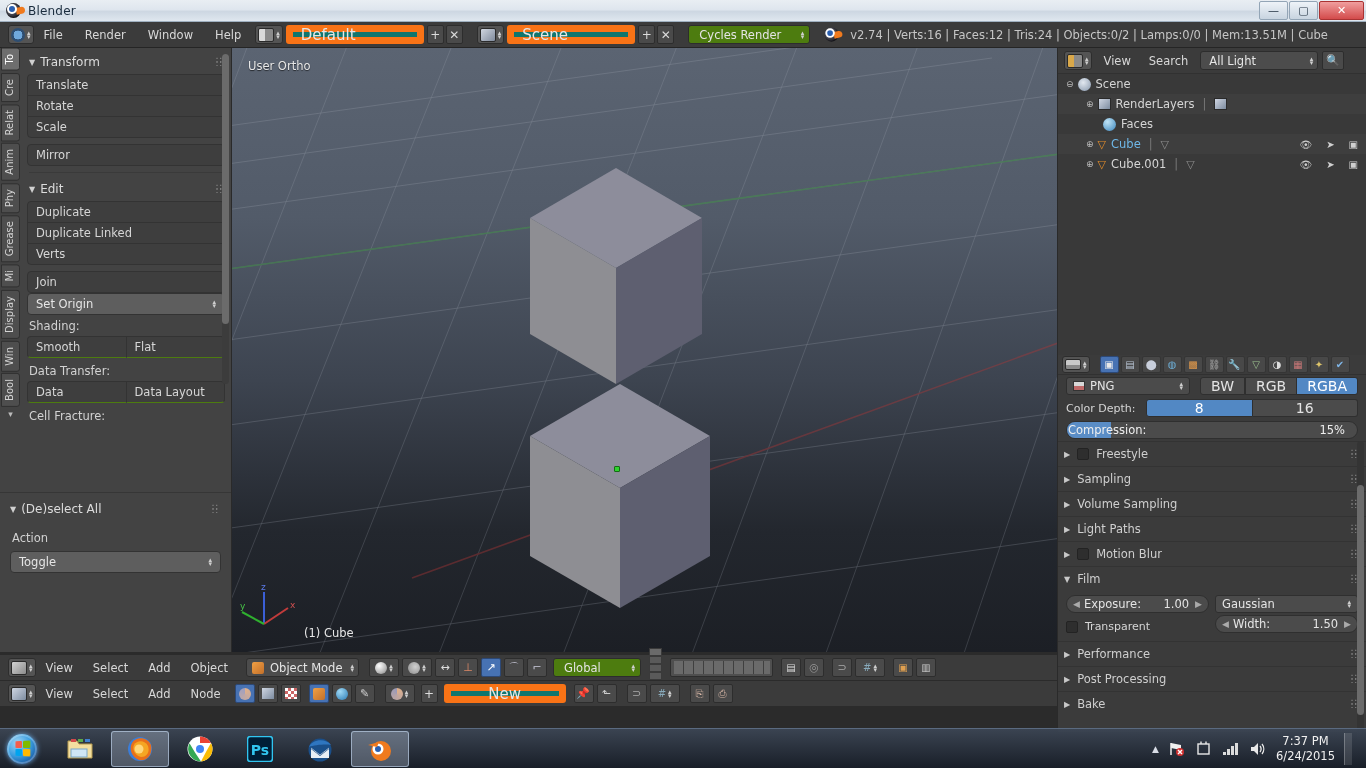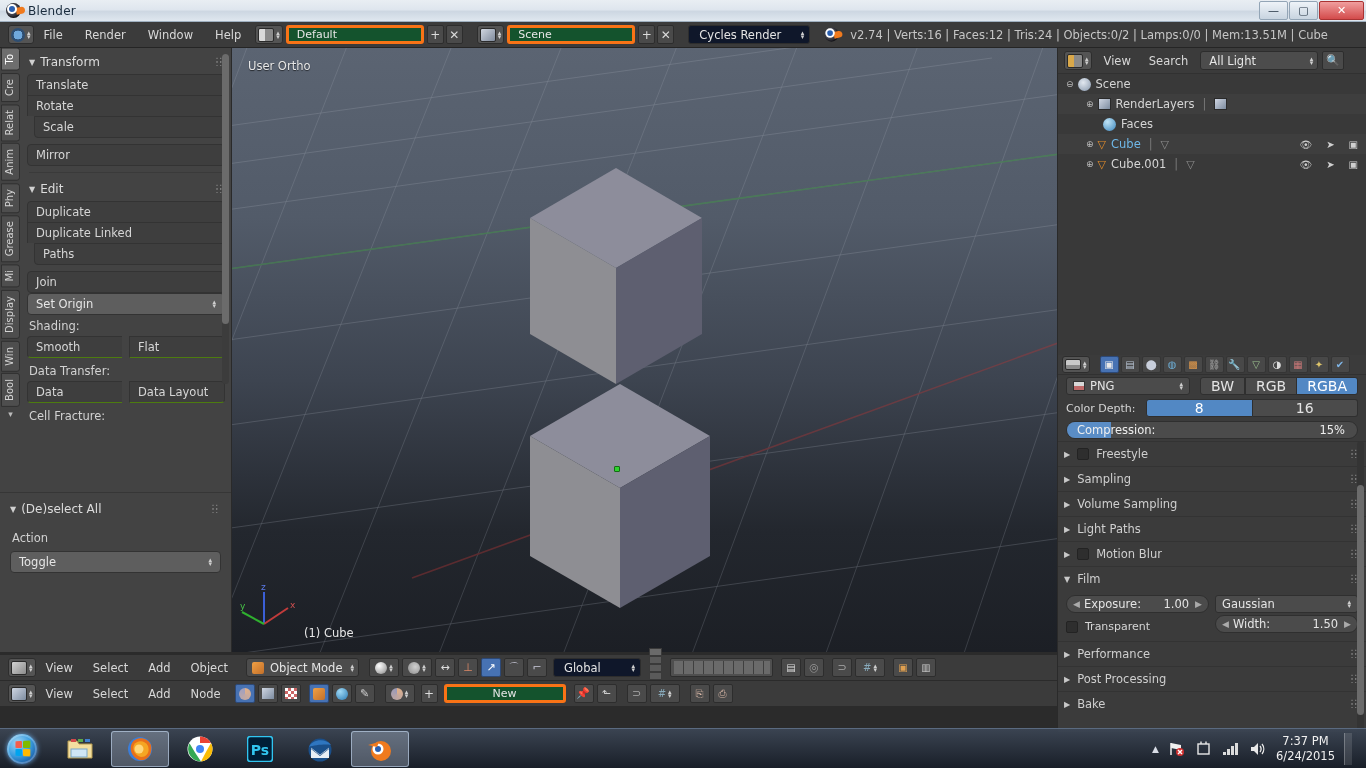--- a/index.html
+++ b/index.html
@@ -52,29 +52,29 @@
   .ed-sel {
     display:flex; align-items:center; background:#545454; border:1px solid #2d2d2d;
     border-radius:3px; height:19px; margin-left:8px; padding:0 2px;
   }
   .ed-icon { width:16px;height:14px;border-radius:2px;}
   .updown { display:flex;flex-direction:column; margin-left:2px; line-height:4px; font-size:7px; color:#cfcfcf;}
   .menu { display:flex; align-items:center; margin-left:10px; gap:22px; }
   .menu span { color:#d8d8d8; font-size:11.5px; }
   .topsep { width:14px; }
   .field {
-    height:19px; background:#14532d; border:3px solid #f97316; border-radius:3px;
-    display:flex;align-items:center; padding:0 8px; color:#e6e6e6; font-size:11px;
+    height:19px; background:#0f766e; border:7px solid #f97316; border-radius:3px;
+    display:flex;align-items:center; padding:0 8px; color:#e6e6e6; font-size:15px;
   }
   .sqbtn {
     width:17px;height:19px; background:#4a4a4a;border:1px solid #2d2d2d; border-radius:2px;
     display:flex;align-items:center;justify-content:center; color:#dcdcdc; font-size:12px;
   }
   .engine {
-    height:19px;background:#0f172a;border:1px solid #2d2d2d;border-radius:3px;
+    height:19px;background:#4d7c0f;border:1px solid #2d2d2d;border-radius:3px;
     display:flex;align-items:center;justify-content:space-between;padding:0 5px 0 10px;
     color:#e4e4e4;font-size:11.5px; width:122px;
   }
   .statustext { color:#c6c6c6; font-size:11.5px; margin-left:10px; white-space:nowrap;}
 
   
   .leftcol {
     position:absolute; left:0; top:48px; width:232px; bottom:116px;
     background:#434343; border-right:1px solid #2a2a2a;
   }
@@ -94,21 +94,21 @@
   .ph { display:flex;align-items:center;gap:5px; color:#dcdcdc; font-size:12px; padding:3px 2px 5px 2px;}
   .ph .tri { font-size:8px; color:#d0d0d0; }
   .grip { margin-left:auto; color:#8e8e8e; font-size:9px; letter-spacing:1px; line-height:4px;}
   .grip i { font-style:normal; display:block; }
   .btnlist { border-radius:4px; overflow:hidden; margin-bottom:6px; }
   .tbtn {
     background:#3e3e3e; border:1px solid #333; color:#d6d6d6; font-size:11.5px;
     padding:3px 8px; border-bottom:none;
   }
   .tbtn:first-child { border-radius:4px 4px 0 0;}
-  .tbtn:last-child { border-radius:0 0 4px 4px; border-bottom:1px solid #333;margin-left:7px;}
+  .tbtn:last-child { border-radius:0 0 4px 4px; border-bottom:1px solid #333;}
   .tbtn.single { border-radius:4px; border-bottom:1px solid #333; }
   .sectlabel { color:#d2d2d2; font-size:11.5px; margin:4px 2px 3px 2px;}
   .pairrow { display:flex; margin-bottom:6px; }
   .pairrow .tbtn { flex:1; border-bottom:1px solid #4d7c0f;}
   .pairrow .tbtn:first-child { border-radius:4px 0 0 4px; border-right:none;}
   .pairrow .tbtn:last-child { border-radius:0 4px 4px 0;}
   .dropdown {
     background:#5e5e5e;border:1px solid #333;border-radius:4px;color:#e6e6e6;font-size:11.5px;
     padding:3px 8px; display:flex; align-items:center; justify-content:space-between; margin-bottom:4px;
   }
@@ -199,21 +199,21 @@
     display:flex;align-items:center;justify-content:center; padding:0 10px;
   }
   .seg .s:first-child{border-radius:3px 0 0 3px;}
   .seg .s:last-child{border-radius:0 3px 3px 0; border-left:none;}
   .seg .s.act{ background:#5288c4; color:#fff;}
   .slider {
     height:18px; background:#4b4b4b;border:1px solid #2f2f2f;border-radius:9px; position:relative;
     display:flex;align-items:center; overflow:hidden;
   }
   .slider .fill{ position:absolute;left:0;top:0;bottom:0;background:#5a8dc6; }
-  .slider .txt{ position:relative; padding-left:10px; color:#efefef; font-size:11.5px;}
+  .slider .txt{ position:relative; padding-left:1px; color:#efefef; font-size:11.5px;}
   .slider .val{ position:absolute; right:12px; color:#efefef; font-size:11.5px;}
   .numf {
     height:18px;background:#4b4b4b;border:1px solid #2f2f2f;border-radius:9px;
     display:flex;align-items:center;justify-content:space-between;padding:0 6px;color:#e4e4e4;font-size:11.5px;
   }
   .ppanel { display:flex;align-items:center;gap:7px; padding:5px 8px 5px 6px; border-top:1px solid #333; color:#cfcfcf; font-size:11.5px;}
   .ppanel .tri{ font-size:8px;color:#c8c8c8;}
   .cbox{ width:12px;height:12px;background:#2e2e2e;border:1px solid #232323;border-radius:2px;}
   .checkb{ width:12px;height:12px;background:#2e2e2e;border:1px solid #232323;border-radius:2px;}
 
@@ -348,21 +348,21 @@
         <span class="tri">▼</span>
         <span>Edit</span>
         <span class="grip">
             <i>∷</i>
             <i>∷</i>
           </span>
       </div>
       <div class="btnlist">
         <div class="tbtn">Duplicate</div>
         <div class="tbtn">Duplicate Linked</div>
-        <div class="tbtn">Paths</div>
+        <div class="tbtn">Verts</div>
       </div>
       <div class="tbtn single" style="">Join</div>
       <div class="dropdown">
         <span>Set Origin</span>
         <span class="updown">
             <i>▴</i>
             <i>▾</i>
           </span>
       </div>
       <div class="sectlabel">Shading:</div>

